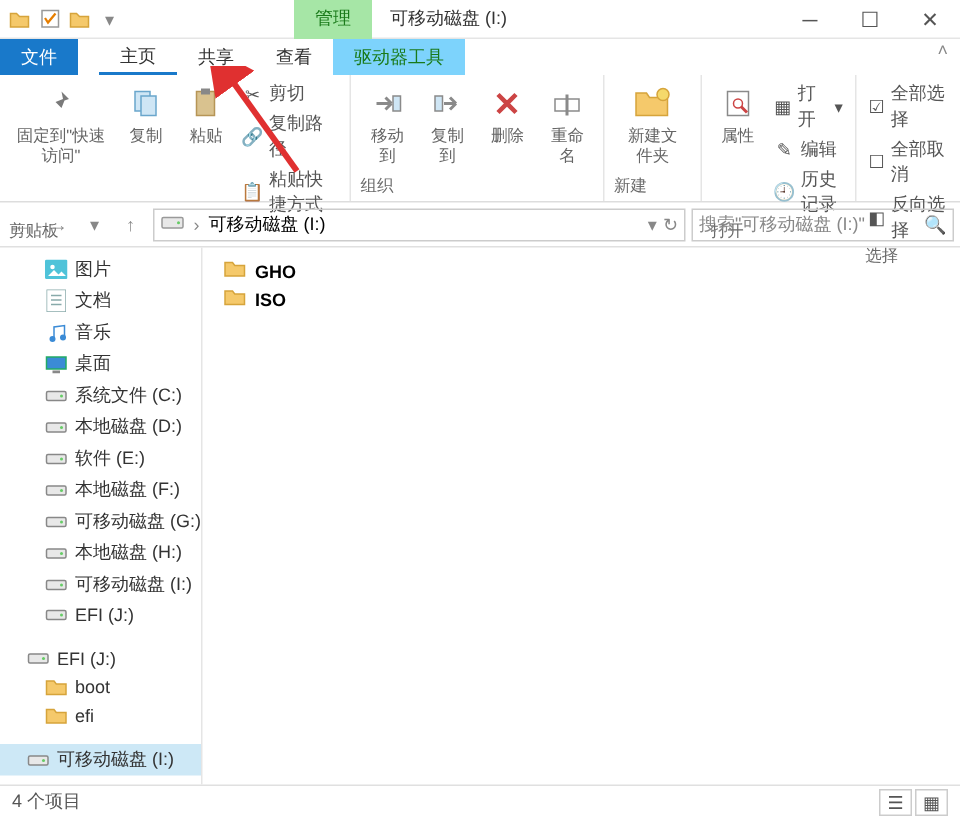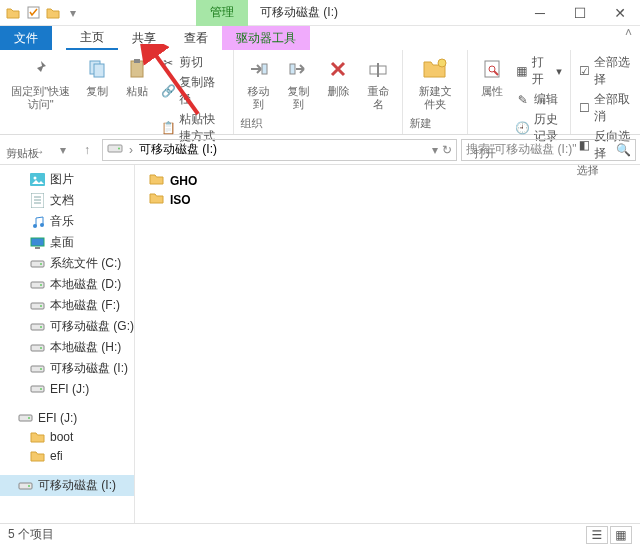--- a/index.html
+++ b/index.html
@@ -12,21 +12,21 @@
 .mgmt-tab { background: #a6e6a6; padding: 0 14px; height: 26px; display: flex; align-items: center; color: #1a7a1a; margin-left: 110px; }
 .title-text { padding: 0 12px; color: #333; }
 .win-controls { margin-left: auto; display: flex; }
 .win-btn { width: 40px; height: 26px; display: flex; align-items: center; justify-content: center; color: #555; font-size: 14px; }
 
 
 .menutabs { height: 24px; display: flex; background: #fff; position: relative; }
 .menutab { padding: 0 14px; display: flex; align-items: center; color: #333; }
 .menutab.file { background: #1979ca; color: #fff; }
 .menutab.active { border-bottom: 2px solid #1979ca; margin-left: 14px; }
-.menutab.drive { color: #1a7a1a; background: #f0abfc; }
+.menutab.drive { color: #1a7a1a; background: #7dd3fc; }
 .chevron { margin-left: auto; padding: 0 8px; color: #888; }
 
 
 .ribbon { height: 85px; background: #fff; border-bottom: 1px solid #ddd; display: flex; }
 .group { border-right: 1px solid #e5e5e5; display: flex; flex-direction: column; padding: 3px 6px; }
 .group-body { flex: 1; display: flex; align-items: flex-start; gap: 4px; }
 .group-label { text-align: left; font-size: 11px; color: #6a6a6a; }
 .big-btn { display: flex; flex-direction: column; align-items: center; gap: 2px; padding: 2px 4px; color: #666; }
 .big-btn .lbl { font-size: 11px; text-align: center; line-height: 1.2; }
 .big-icon { width: 28px; height: 28px; display: flex; align-items: center; justify-content: center; }
@@ -350,20 +350,29 @@
         </span>
         <span>本地磁盘 (D:)</span>
       </div>
       <div class="tree-item lvl2">
         <span class="t-icon">
           <svg width="15" height="11">
             <rect x="1" y="3" width="13" height="6" rx="1" fill="#e8e8e8" stroke="#888"></rect>
             <circle cx="11" cy="6" r="1" fill="#6c6"></circle>
           </svg>
         </span>
+        <span>软件 (E:)</span>
+      </div>
+      <div class="tree-item lvl2">
+        <span class="t-icon">
+          <svg width="15" height="11">
+            <rect x="1" y="3" width="13" height="6" rx="1" fill="#e8e8e8" stroke="#888"></rect>
+            <circle cx="11" cy="6" r="1" fill="#6c6"></circle>
+          </svg>
+        </span>
         <span>本地磁盘 (F:)</span>
       </div>
       <div class="tree-item lvl2">
         <span class="t-icon">
           <svg width="15" height="11">
             <rect x="1" y="3" width="13" height="6" rx="1" fill="#e8e8e8" stroke="#888"></rect>
             <circle cx="11" cy="6" r="1" fill="#6c6"></circle>
           </svg>
         </span>
         <span>可移动磁盘 (G:)</span>
@@ -442,18 +451,18 @@
       <div class="file-item">
         <span><svg width="15" height="12">
             <path d="M1 2h5l1.5 2H14v7H1z" fill="#f5c96b" stroke="#d6a43b"></path>
           </svg></span>
         <span>ISO</span>
       </div>
     </div>
 </div>
 
 <div class="statusbar">
-  <span>5 个项目</span>
+  <span>4 个项目</span>
   <div class="view-btns">
     <div class="view-btn">☰</div>
     <div class="view-btn">▦</div>
   </div>
 </div>
 
 </body></html>

